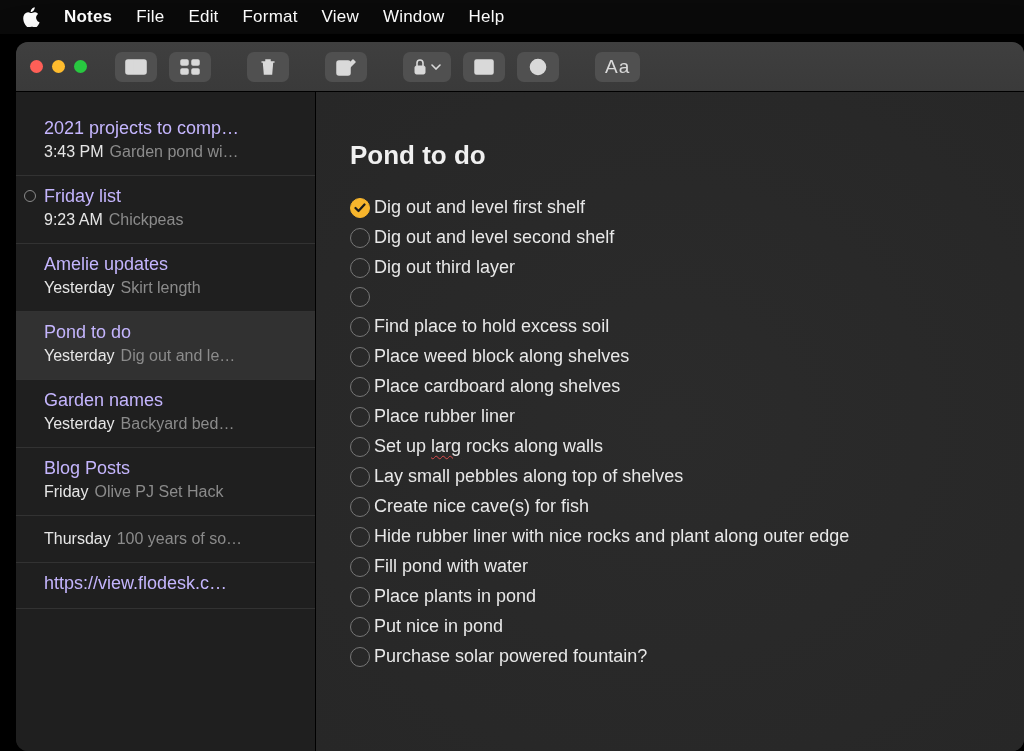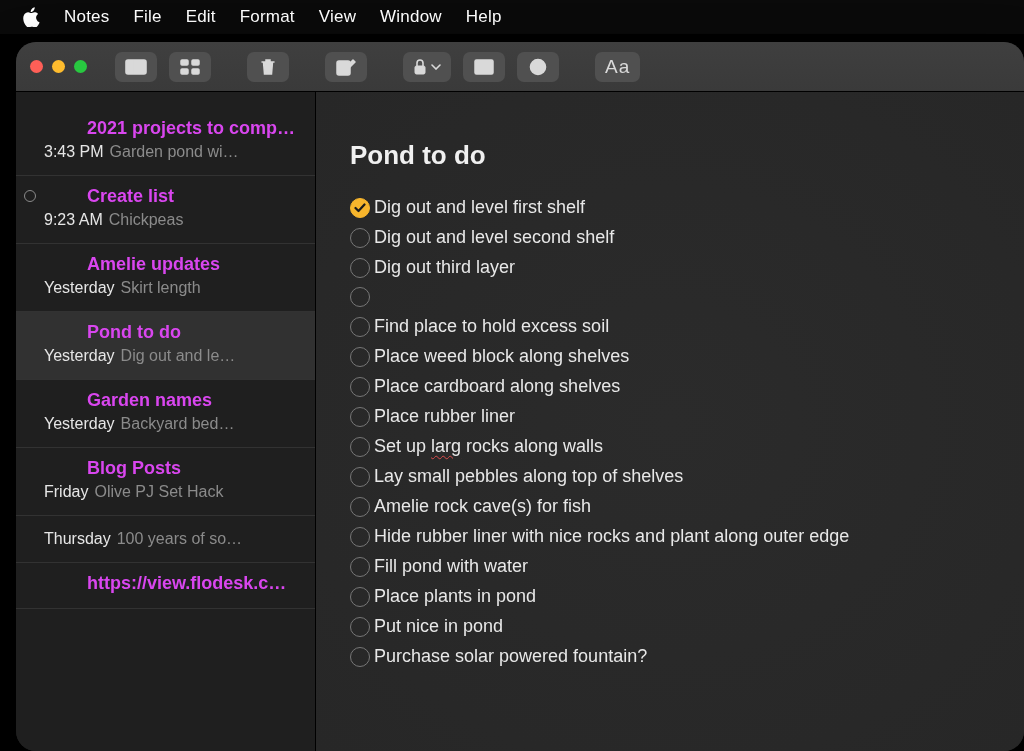--- a/index.html
+++ b/index.html
@@ -18,29 +18,29 @@
     height: 34px;
     background: #0a0a0a;
     display: flex;
     align-items: center;
     padding: 0 22px;
     gap: 24px;
     font-size: 17px;
   }
   .menubar .apple svg { display: block; }
   .menubar .item { font-weight: 400; letter-spacing: .2px; color: #fff; }
-  .menubar .item.bold { font-weight: 400; }
+  .menubar .item.bold { font-weight: 700; }
 
   
   .window {
     position: absolute;
     left: 16px; top: 42px;
     width: 1008px; height: 709px; 
     background: #1e1e1e;
-    border-radius: 20px;
+    border-radius: 12px;
     overflow: hidden;
     display: flex;
     flex-direction: column;
     box-shadow: 0 10px 40px rgba(0,0,0,.6);
   }
 
   .toolbar {
     height: 50px;
     background: linear-gradient(#3f3f3f,#3a3a3a);
     border-bottom: 1px solid #000;
@@ -95,22 +95,22 @@
   }
   .note-item.pinned::before {
     content:"";
     position:absolute;
     left:8px; top:14px;
     width:10px; height:10px;
     border-radius:50%;
     border:1.5px solid #8a8a8a;
   }
   .note-item .title {
-    font-size: 18px; font-weight: 700; color:#d946ef;
-    white-space: nowrap; overflow:hidden; text-overflow:ellipsis;margin-left:43px;
+    font-size: 18px; font-weight: 400; color:#c4b5fd;
+    white-space: nowrap; overflow:hidden; text-overflow:ellipsis;
   }
   .note-item .meta {
     margin-top: 4px;
     font-size: 16px;
     white-space: nowrap; overflow:hidden; text-overflow:ellipsis;
   }
   .note-item .time { color:#e6e6e6; }
   .note-item .preview { color:#8b8b8b; margin-left:6px; }
   .note-item.selected { background:#313131; }
 
@@ -232,21 +232,21 @@
     </div>
   </div>
 
   <div class="body">
     <div class="sidebar" id="sidebar">
         <div class="note-item">
           <div class="title">2021 projects to comp…</div>
           <div class="meta"><span class="time">3:43 PM</span><span class="preview">Garden pond wi…</span></div>
         </div>
         <div class="note-item pinned">
-          <div class="title">Create list</div>
+          <div class="title">Friday list</div>
           <div class="meta"><span class="time">9:23 AM</span><span class="preview">Chickpeas</span></div>
         </div>
         <div class="note-item">
           <div class="title">Amelie updates</div>
           <div class="meta"><span class="time">Yesterday</span><span class="preview">Skirt length</span></div>
         </div>
         <div class="note-item selected">
           <div class="title">Pond to do</div>
           <div class="meta"><span class="time">Yesterday</span><span class="preview">Dig out and le…</span></div>
         </div>
@@ -307,21 +307,21 @@
           <div class="check-row">
             <div class="check"></div>
             <span>Set up <span class="spell">larg</span> rocks along walls</span>
           </div>
           <div class="check-row">
             <div class="check"></div>
             <span>Lay small pebbles along top of shelves</span>
           </div>
           <div class="check-row">
             <div class="check"></div>
-            <span>Amelie rock cave(s) for fish</span>
+            <span>Create nice cave(s) for fish</span>
           </div>
           <div class="check-row">
             <div class="check"></div>
             <span>Hide rubber liner with nice rocks and plant along outer edge</span>
           </div>
           <div class="check-row">
             <div class="check"></div>
             <span>Fill pond with water</span>
           </div>
           <div class="check-row">

